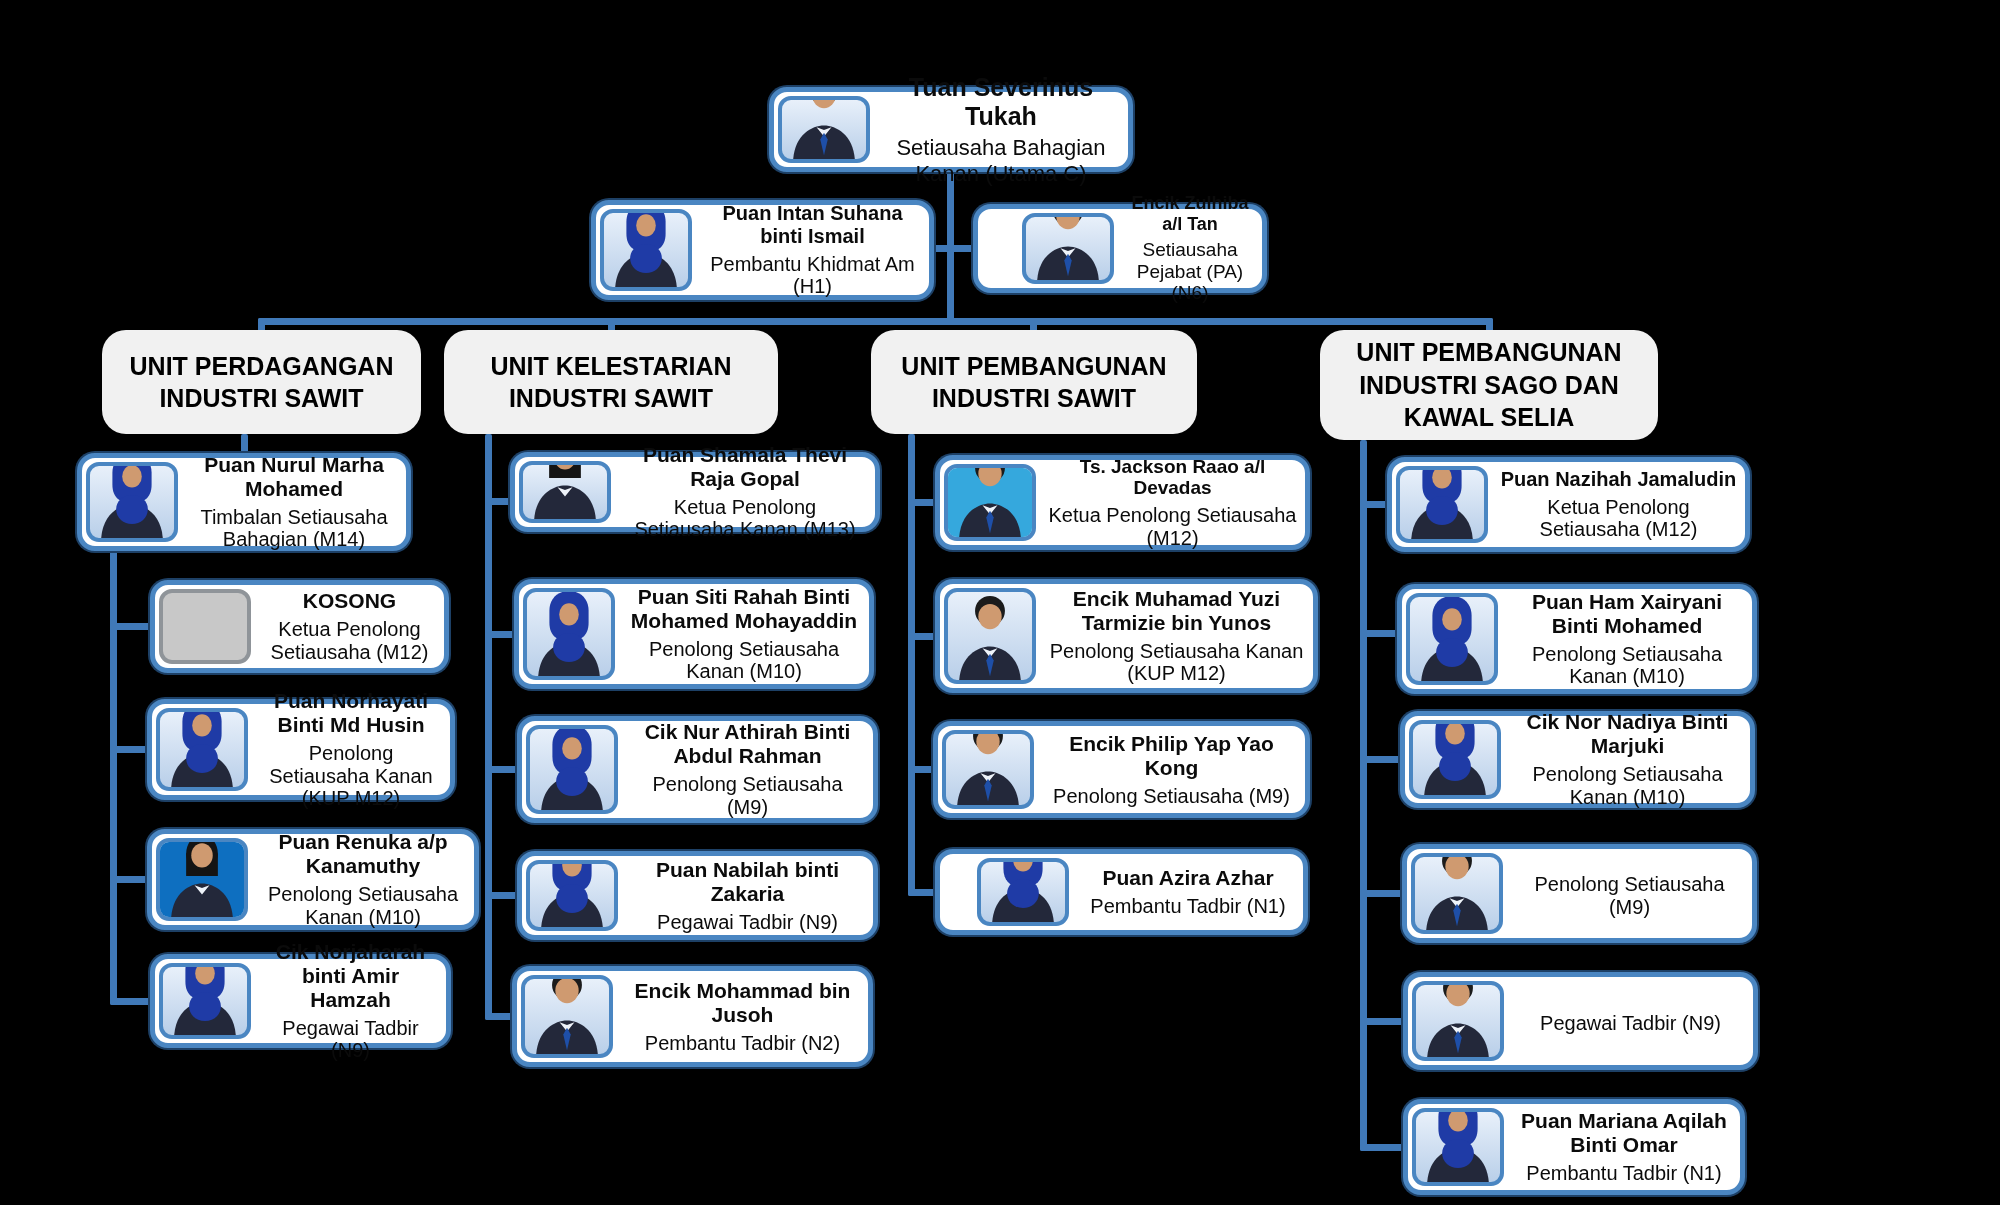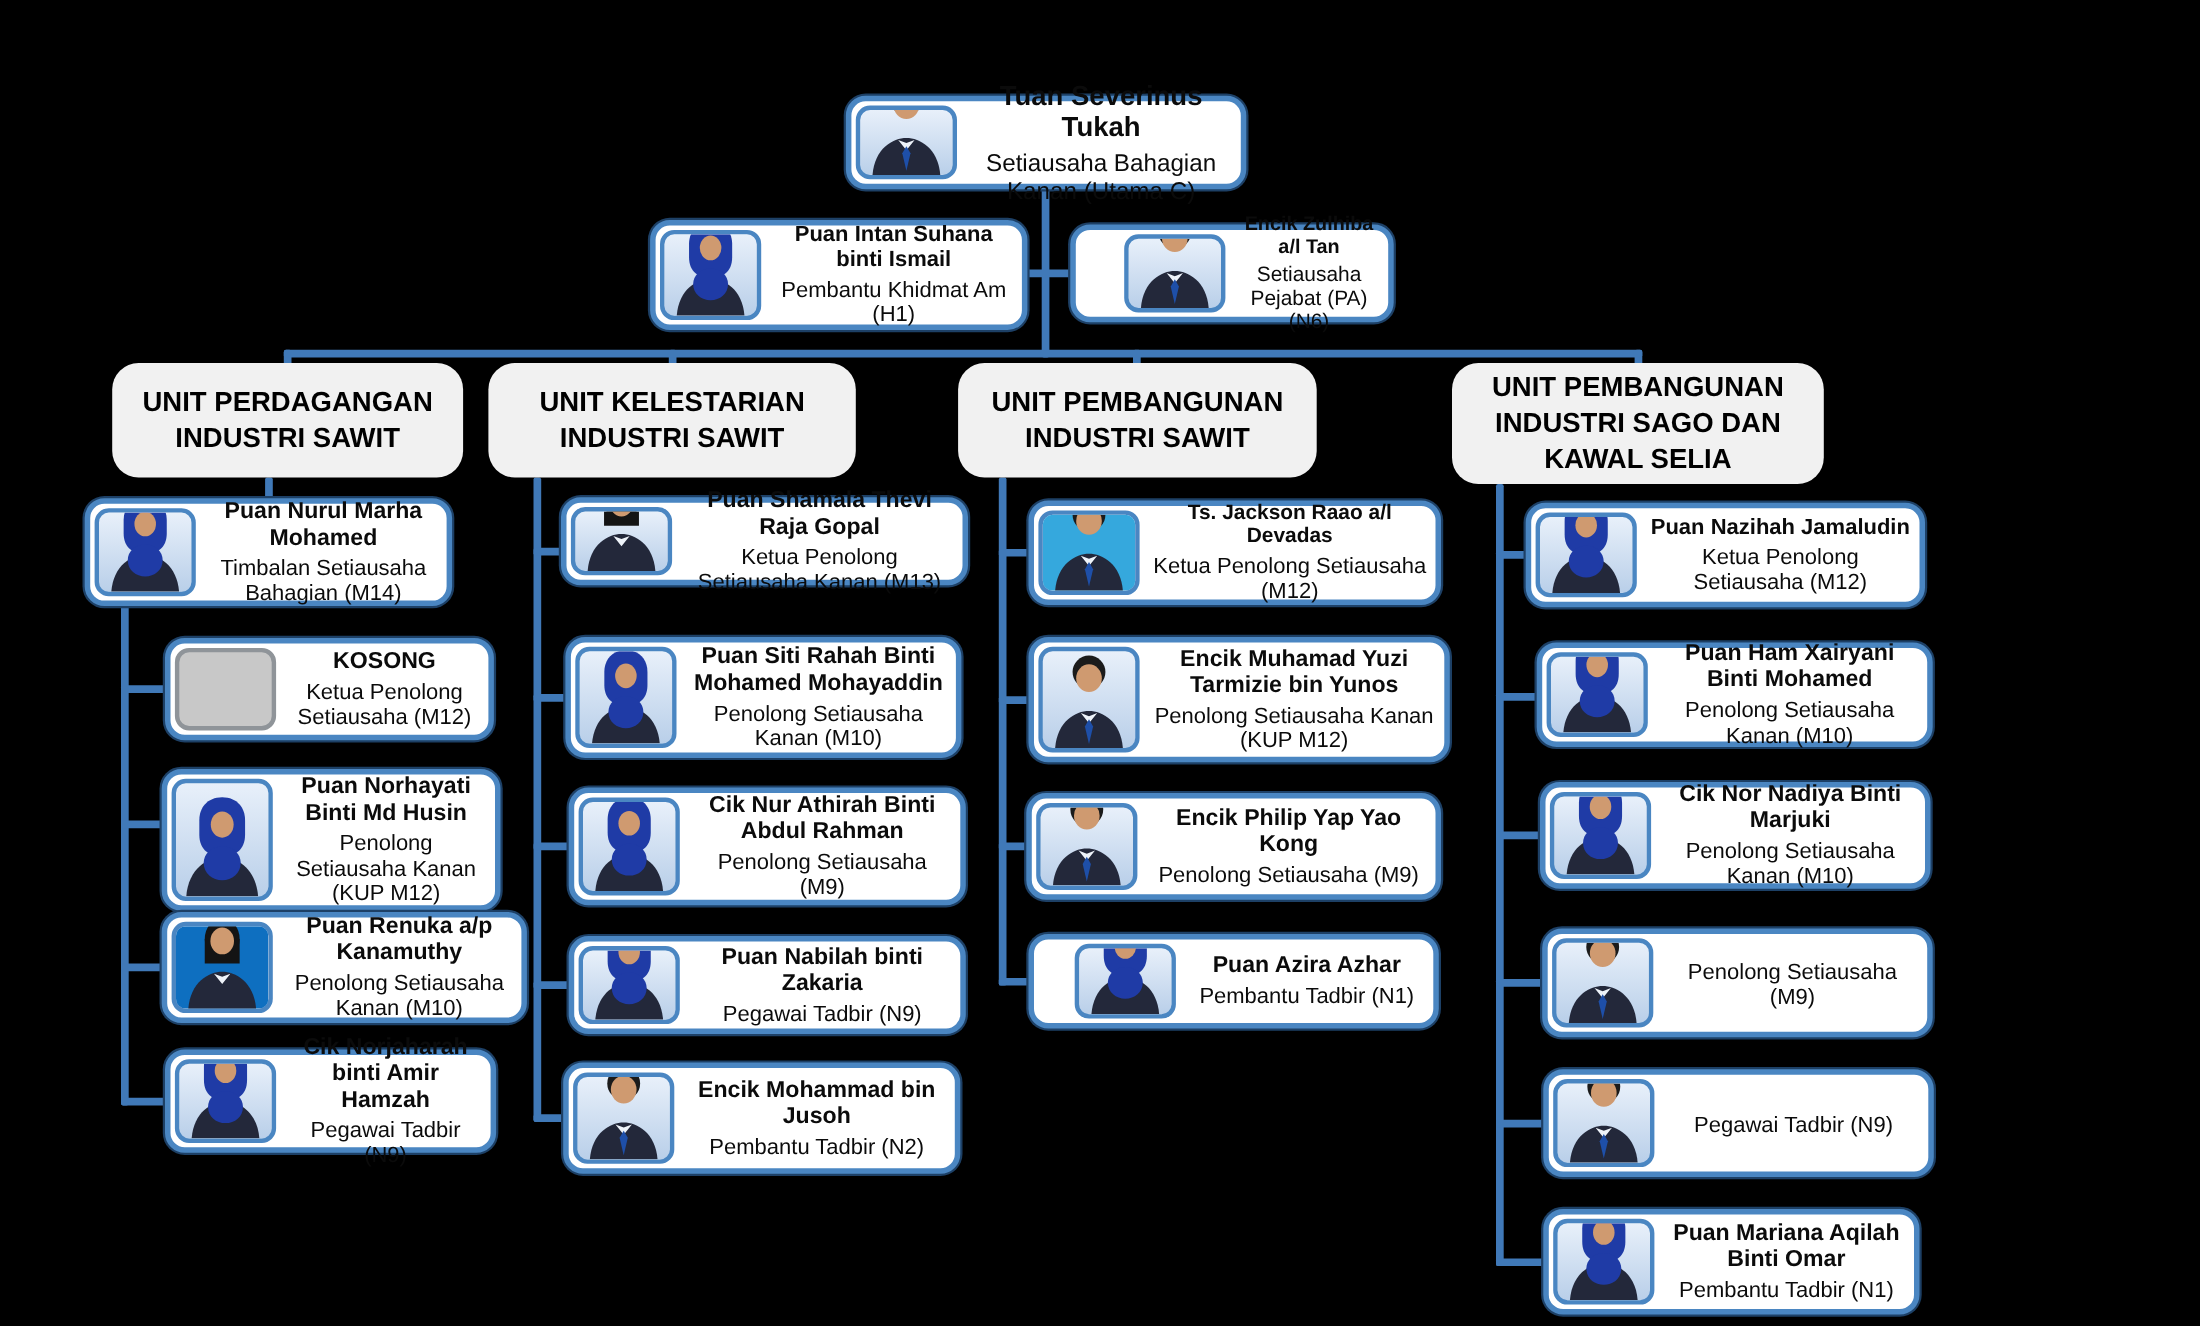--- a/index.html
+++ b/index.html
@@ -142,21 +142,21 @@
       <div class="role">Timbalan Setiausaha Bahagian (M14)</div>
     </div>
   </div>
       <div class="person-box" style="left: 150px; top: 580px; width: 299px; height: 93px;">
     <div class="photo vacant"></div>
     <div class="textcol">
       <div class="name">KOSONG</div>
       <div class="role">Ketua Penolong Setiausaha (M12)</div>
     </div>
   </div>
-      <div class="person-box" style="left: 147px; top: 699px; width: 308px; height: 129px;">
+      <div class="person-box" style="left: 147px; top: 699px; width: 308px; height: 101px;">
     <div class="photo">
           <svg viewBox="0 0 90 104" preserveAspectRatio="xMidYMax slice" xmlns="http://www.w3.org/2000/svg">
             <path d="M45,13 c14,0 21,10 21,21 v13 c0,15 -10,20 -21,20 c-11,0 -21,-5 -21,-20 v-13 c0,-11 7,-21 21,-21 z" fill="#1f3ba6"></path>
       <ellipse cx="45" cy="38" rx="10.5" ry="12" fill="#cf9a70"></ellipse>
       <path d="M12,104 C14,78 32,68 45,68 C58,68 76,78 78,104 Z" fill="#23283a"></path>
       <path d="M45,58 c10,0 17,7 17,15 c0,10 -8,16 -17,16 c-9,0 -17,-6 -17,-16 c0,-8 7,-15 17,-15 z" fill="#1f3ba6"></path>
           </svg>
         </div>
     <div class="textcol">
       <div class="name">Puan Norhayati Binti Md Husin</div>
@@ -332,21 +332,21 @@
       <ellipse cx="45" cy="38" rx="10.5" ry="12" fill="#cf9a70"></ellipse>
       <path d="M12,104 C14,78 32,68 45,68 C58,68 76,78 78,104 Z" fill="#23283a"></path>
       <path d="M45,58 c10,0 17,7 17,15 c0,10 -8,16 -17,16 c-9,0 -17,-6 -17,-16 c0,-8 7,-15 17,-15 z" fill="#1f3ba6"></path>
           </svg>
         </div>
     <div class="textcol">
       <div class="name" style="font-size: 20px;">Puan Nazihah Jamaludin</div>
       <div class="role">Ketua Penolong Setiausaha (M12)</div>
     </div>
   </div>
-      <div class="person-box" style="left: 1397px; top: 584px; width: 360px; height: 95px;">
+      <div class="person-box" style="left: 1397px; top: 584px; width: 360px; height: 110px;">
     <div class="photo">
           <svg viewBox="0 0 90 104" preserveAspectRatio="xMidYMax slice" xmlns="http://www.w3.org/2000/svg">
             <path d="M45,13 c14,0 21,10 21,21 v13 c0,15 -10,20 -21,20 c-11,0 -21,-5 -21,-20 v-13 c0,-11 7,-21 21,-21 z" fill="#1f3ba6"></path>
       <ellipse cx="45" cy="38" rx="10.5" ry="12" fill="#cf9a70"></ellipse>
       <path d="M12,104 C14,78 32,68 45,68 C58,68 76,78 78,104 Z" fill="#23283a"></path>
       <path d="M45,58 c10,0 17,7 17,15 c0,10 -8,16 -17,16 c-9,0 -17,-6 -17,-16 c0,-8 7,-15 17,-15 z" fill="#1f3ba6"></path>
           </svg>
         </div>
     <div class="textcol">
       <div class="name">Puan Ham Xairyani Binti Mohamed</div>

